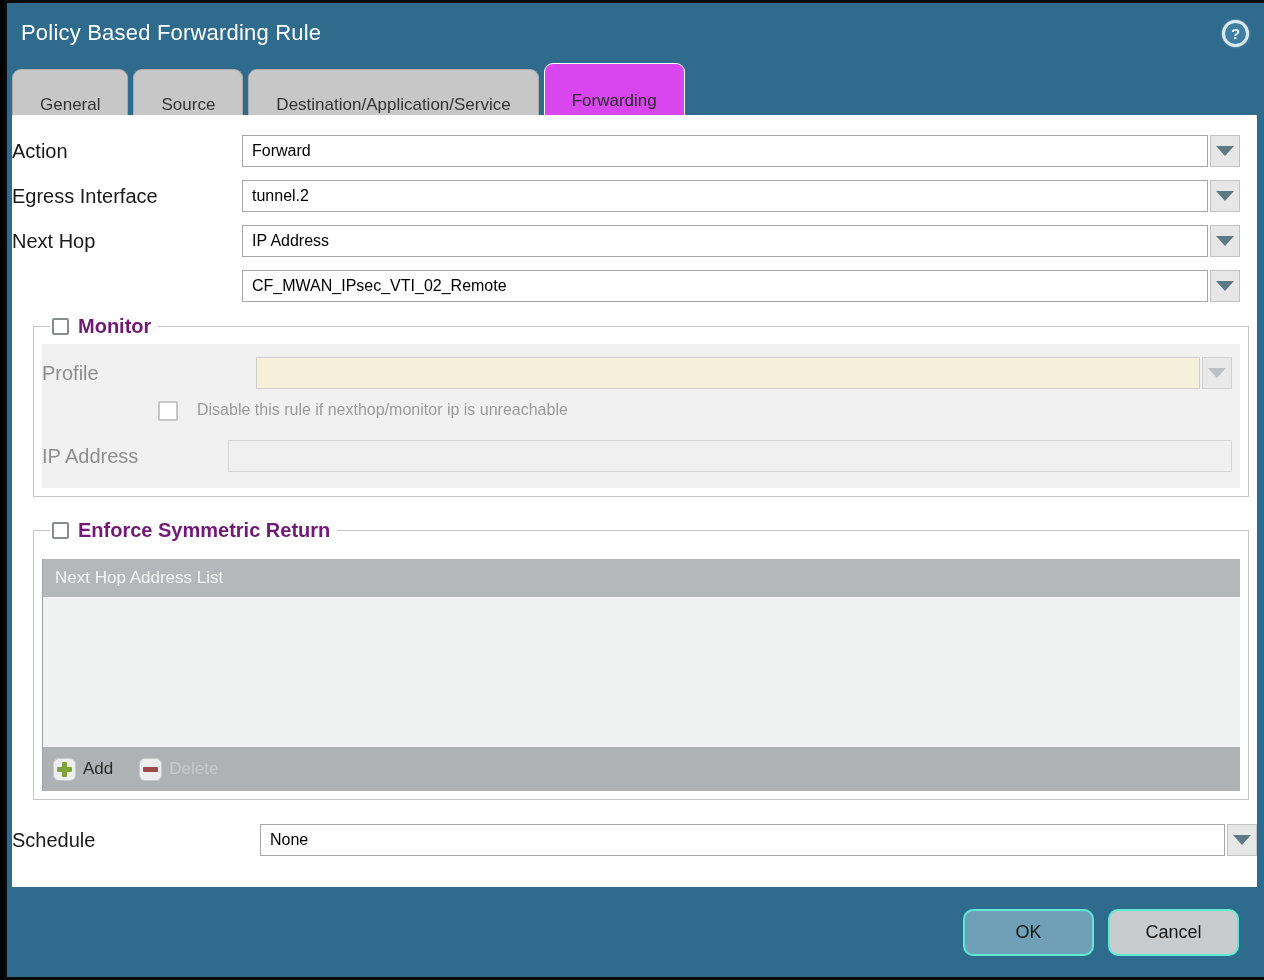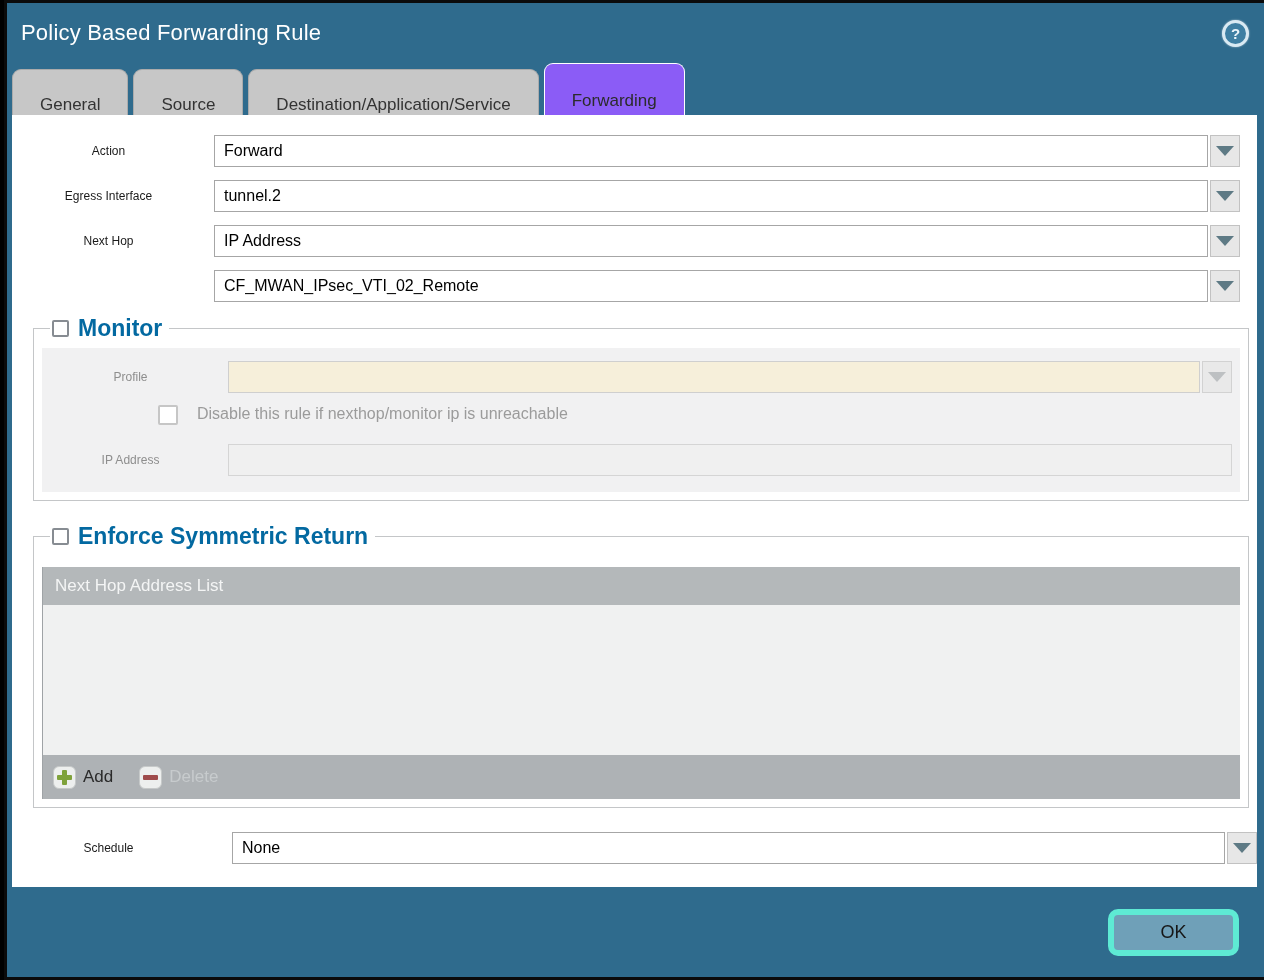--- a/index.html
+++ b/index.html
@@ -45,43 +45,43 @@
     font-size: 17px;
     height: 46px; line-height: 45px;
     padding: 12px 27px;
     border: 1px solid #ABABAB; border-bottom: none;
     border-radius: 9px 9px 0 0;
     margin-right: 5px;
     cursor: pointer;
     white-space: nowrap;
   }
   .tab.active {
-    background: #8b5cf6; border-color: #fff;
+    background: #d946ef; border-color: #fff;
     height: 52px; line-height: 50px;
     color: #2b2b2b;
   }
   
   .content {
     background: #fff;
     margin: 0 8px 0 5px;
     flex: 1;
     padding-top: 20px;
     overflow: hidden;
   }
   .form-row { display: flex; align-items: center; margin-bottom: 13px; height: 32px; }
   .form-label {
-    flex: none; width: 202px; text-align: center; padding-right: 9px;
-    font-size: 12px; color: #1A1A1A;
+    flex: none; width: 202px; text-align: left; padding-right: 9px;
+    font-size: 20px; color: #1A1A1A;
   }
   .dropdown { width: 1026px; height: 32px; display: flex; }
   .dd-value {
     flex: 1; height: 32px;
     border: 1px solid #A6A6A6; background: #fff;
     font-size: 16px; line-height: 30px; padding: 0 9px;
-    color: #000; overflow: hidden; white-space: nowrap;
+    color: #000; overflow: hidden; white-space: nowrap; margin-left: 28px;
   }
   .dd-btn {
     flex: none; width: 30px; height: 32px; margin-left: 2px;
     background: #E7E7E7; border: 1px solid #C2C2C2;
     display: flex; align-items: center; justify-content: center;
     cursor: pointer;
   }
   .arrow-down {
     width: 0; height: 0;
     border-left: 9px solid transparent; border-right: 9px solid transparent;
@@ -89,21 +89,21 @@
   }
   .dd-btn.disabled .arrow-down { border-top-color: #BDC0C2; }
   
   fieldset {
     margin: 6px 8px 0 21px;
     border: 1px solid #C4C6C8;
     padding: 6px 8px 8px 8px;
   }
   legend {
     display: flex; align-items: center;
-    font-weight: bold; font-size: 23px; color: #0369a1;
+    font-weight: bold; font-size: 20px; color: #701a75;
     padding: 0 7px 0 2px; margin-left: 8px;
   }
   .checkbox {
     width: 17px; height: 17px; flex: none;
     background: #fff; border: 2px solid #878C92; border-radius: 2px;
     margin-right: 9px; cursor: pointer;
   }
   .panel { background: #F1F1F2; padding: 13px 0 16px 0; }
   .panel .form-row { margin-bottom: 12px; }
   .panel .form-row:last-child { margin-bottom: 0; }
@@ -153,21 +153,21 @@
   
   .schedule-row { margin-top: 24px; gap: 18px; }
   
   .footerbar {
     height: 90px; flex: none;
     display: flex; align-items: center; justify-content: flex-end;
     gap: 14px; padding-right: 26px;
   }
   .btn {
     width: 131px; height: 47px;
-    border: 6px solid #5eead4; border-radius: 10px;
+    border: 2px solid #5eead4; border-radius: 10px;
     font-size: 18px; color: #161616;
     display: flex; align-items: center; justify-content: center;
     cursor: pointer;
   }
   .btn-ok { background: #6FA0B8; }
   .btn-cancel { background: #C9CCCE; }
 </style>
 </head>
 <body>
 
@@ -283,15 +283,16 @@
         <div class="dd-btn">
           <span class="arrow-down"></span>
         </div>
       </div>
     </div>
 
   </div>
 
   <div class="footerbar">
     <div class="btn btn-ok">OK</div>
+    <div class="btn btn-cancel">Cancel</div>
   </div>
 
 </div>
 
 </body></html>

